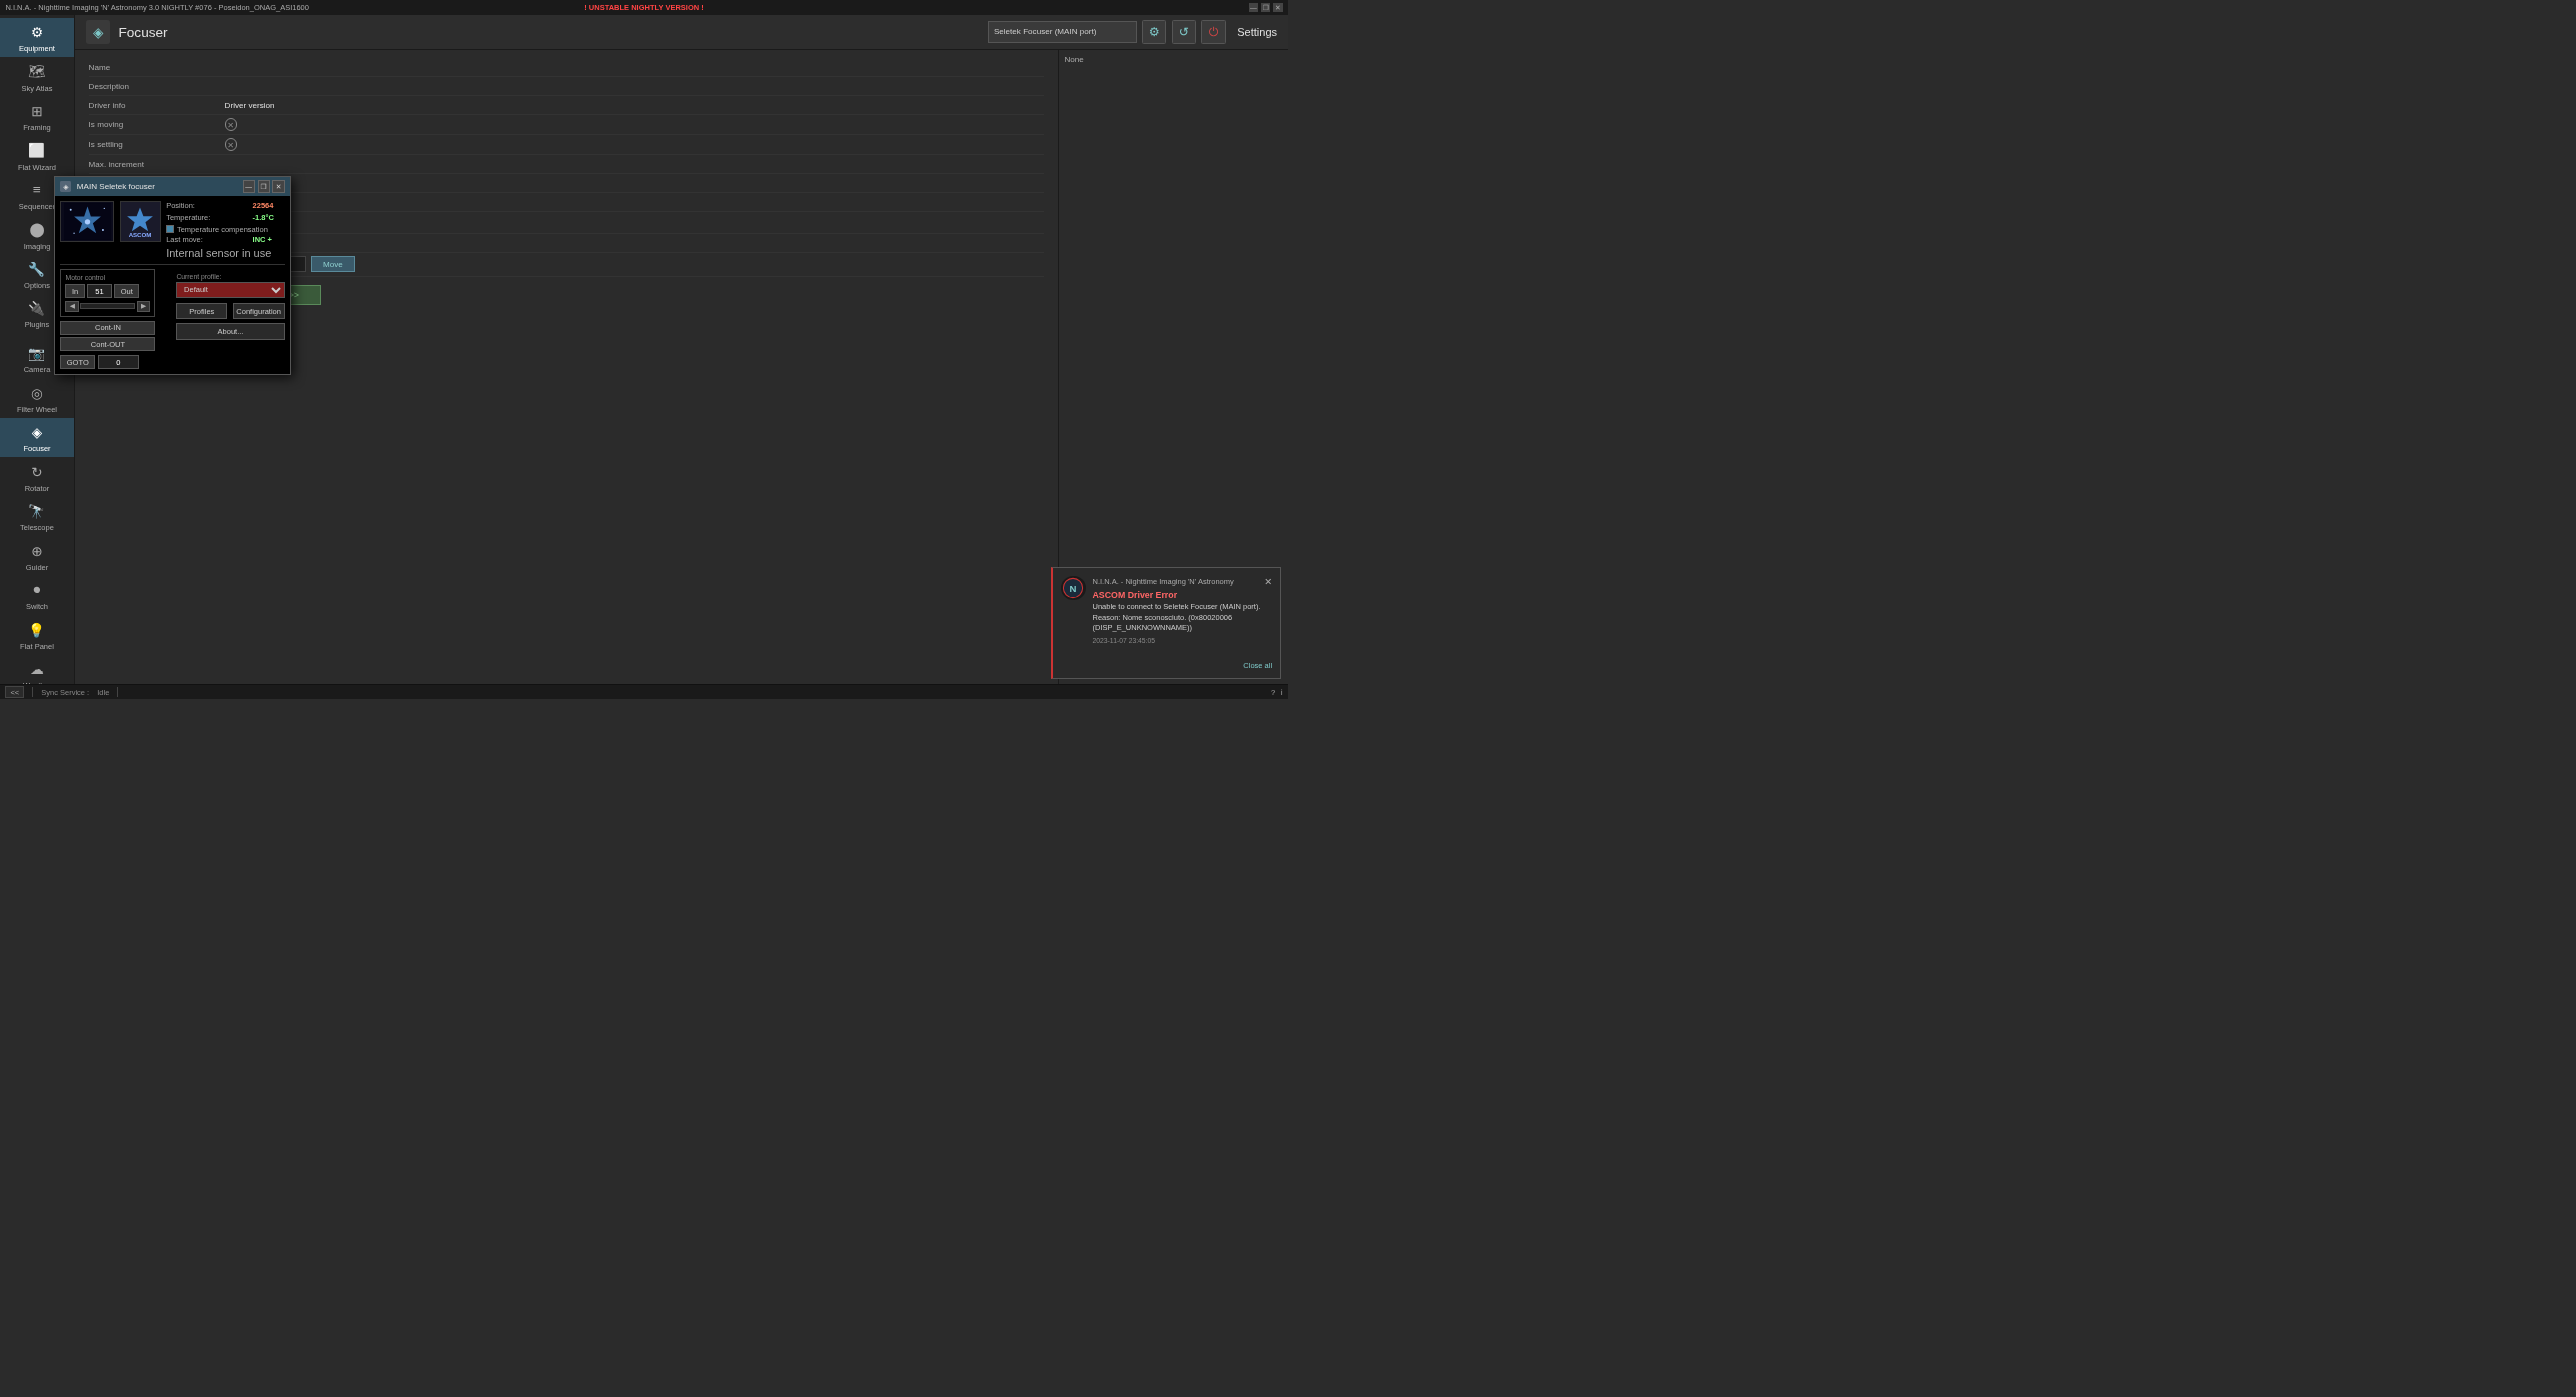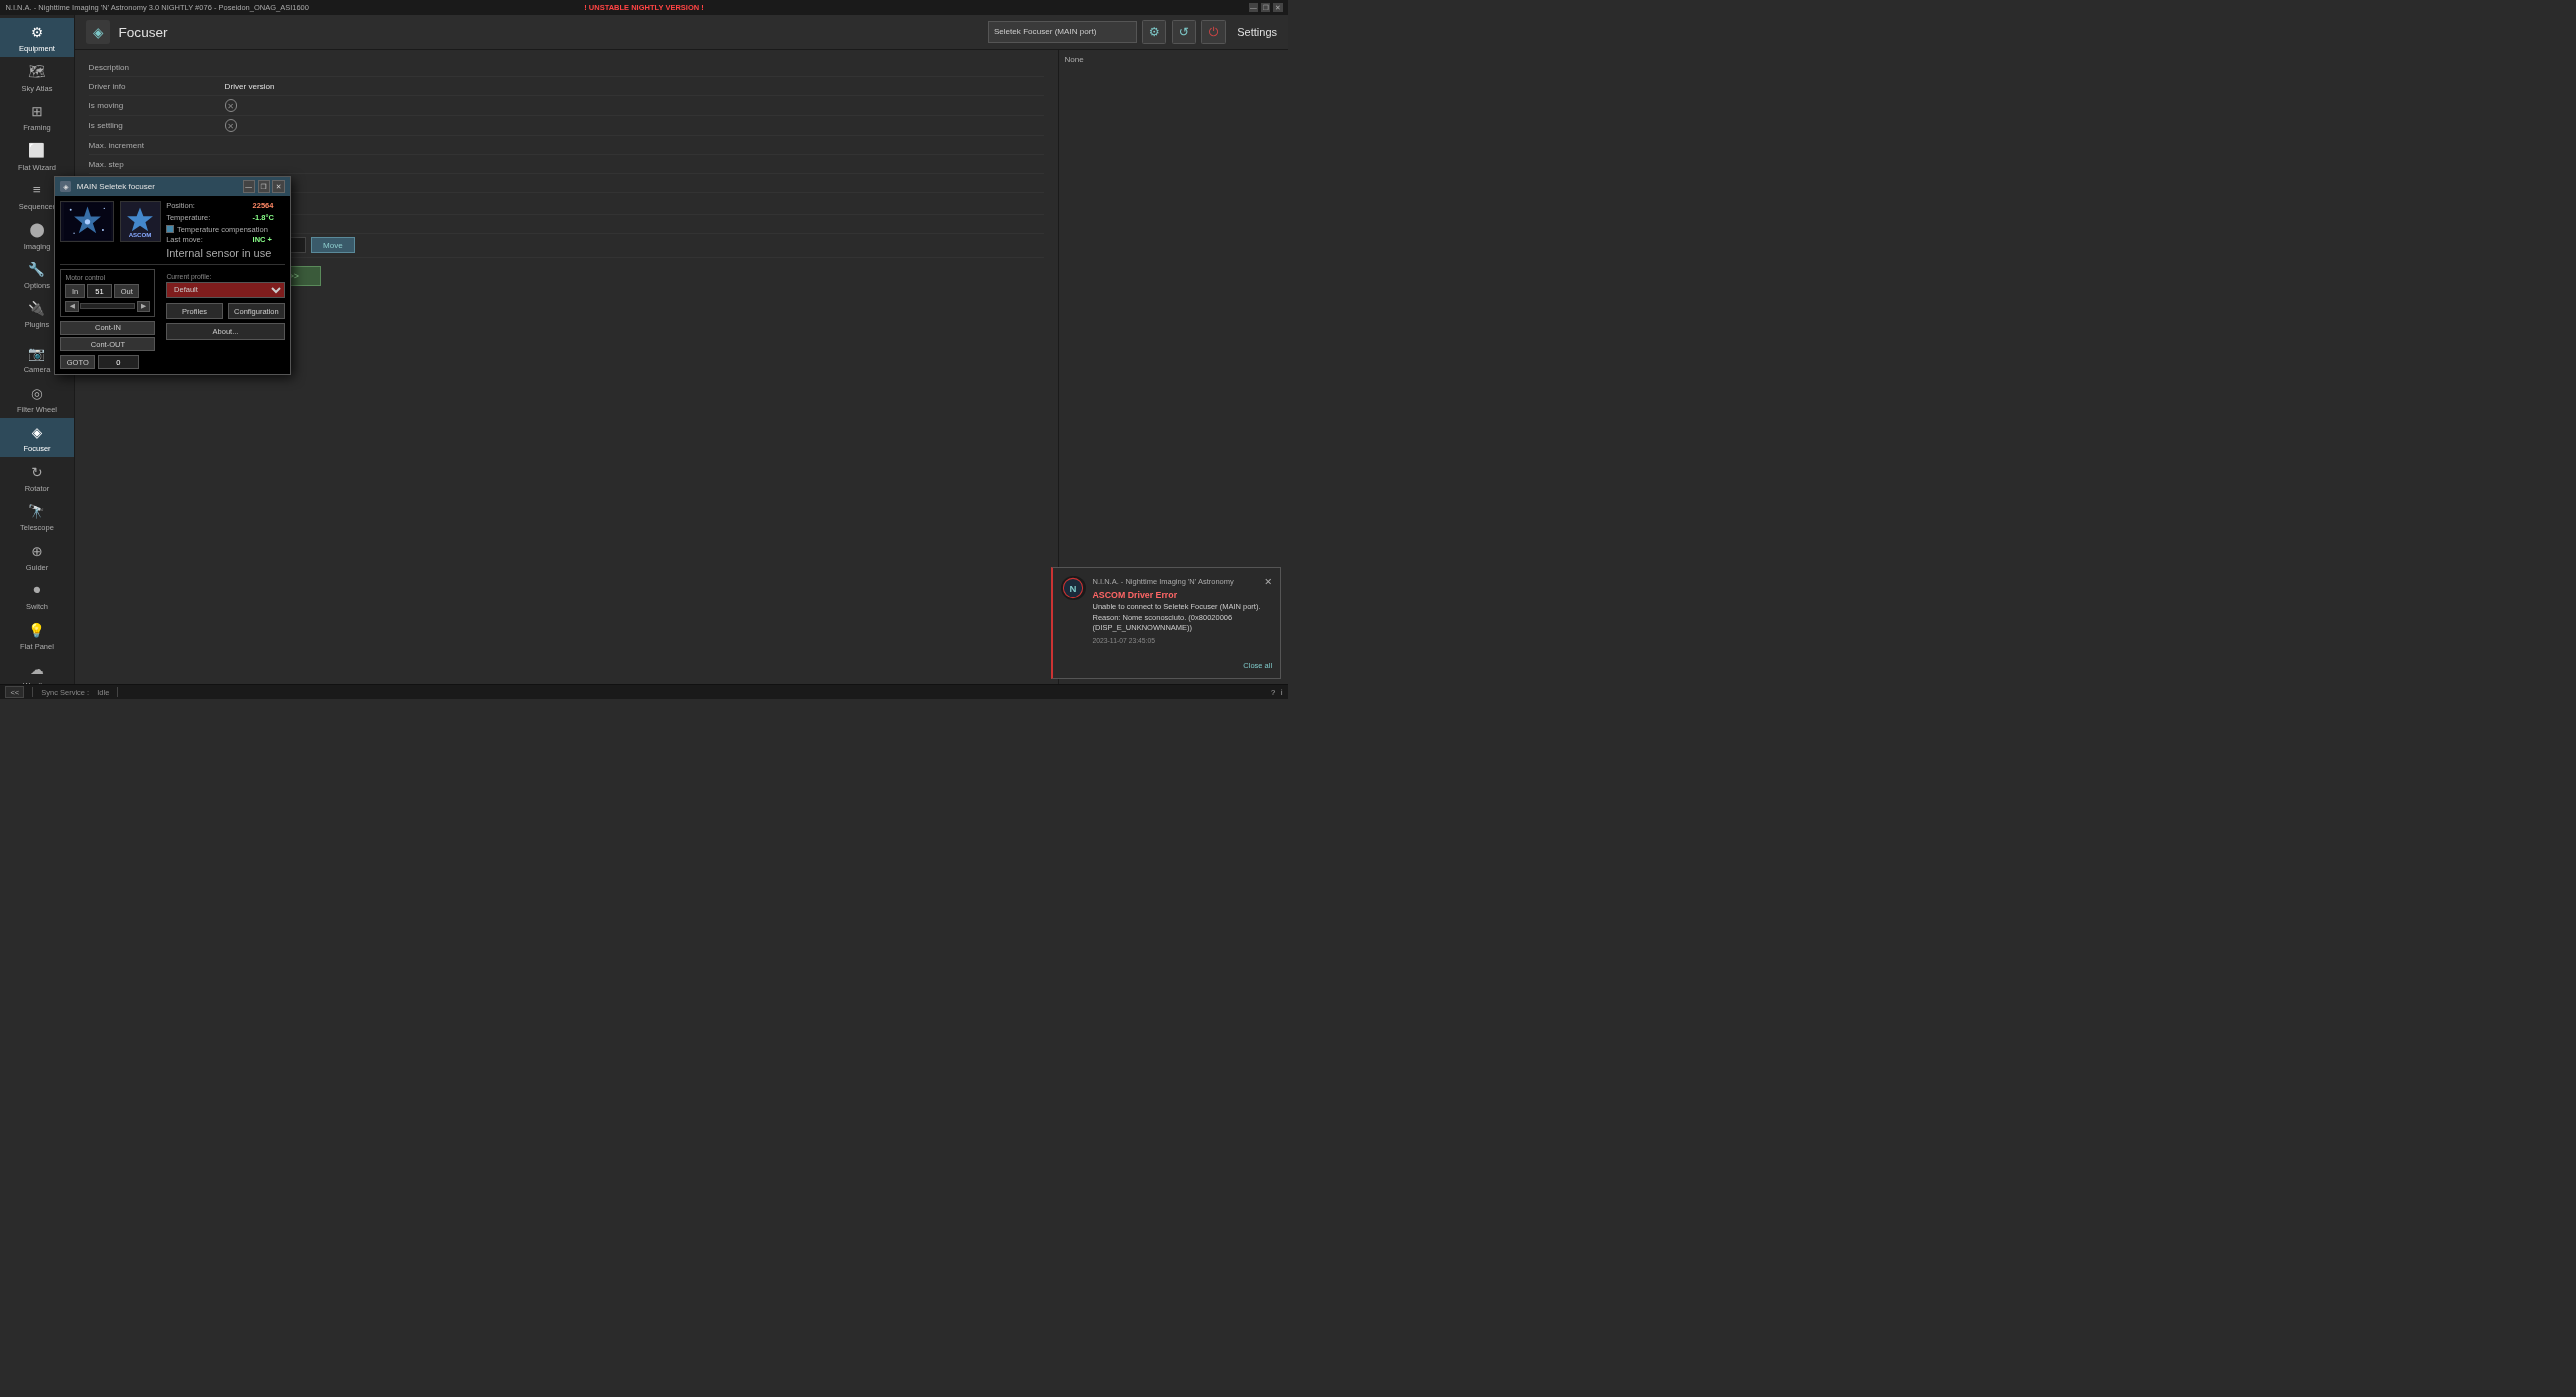--- a/index.html
+++ b/index.html
@@ -501,21 +501,21 @@
       display: block;
       text-align: right;
       font-size: 7.5px;
       color: #7ec8c8;
       cursor: pointer;
       margin-top: 17px;
     }
 
     
     .popup-two-col {
-      display: flex; gap: 11px;
+      display: flex; gap: 21px;
     }
     .popup-col-left { width: 95px; flex-shrink: 0; }
     .popup-col-right { flex: 1; }
   </style>
 </head>
 <body>
 
 <div class="titlebar">
   <span class="titlebar-left">N.I.N.A. - Nighttime Imaging 'N' Astronomy 3.0 NIGHTLY #076 - Poseidon_ONAG_ASI1600</span>
   <span class="titlebar-center">! UNSTABLE NIGHTLY VERSION !</span>
@@ -618,20 +618,24 @@
         <button class="header-btn" title="Reconnect">↺</button>
         <button class="header-btn" title="Connect" style="color:#cc4444;">⏻</button>
         <span style="margin-left:6px;font-size:11px;color:#e0e0e0;">Settings</span>
       </div>
     </div>
 
     <div class="panel-body">
 
       <div class="focuser-content">
 
+        <div class="info-row">
+          <span class="info-label">Name</span>
+          <span class="info-value"></span>
+        </div>
 
         <div class="info-row">
           <span class="info-label">Description</span>
           <span class="info-value"></span>
         </div>
 
         <div class="info-row">
           <span class="info-label">Driver info</span>
           <span class="info-value">Driver version</span>
         </div>

